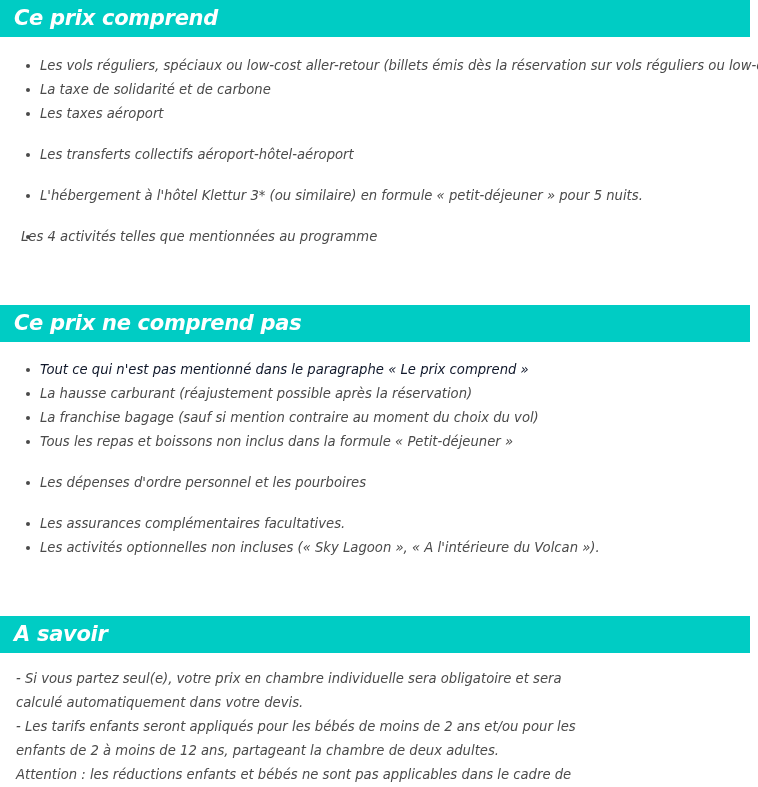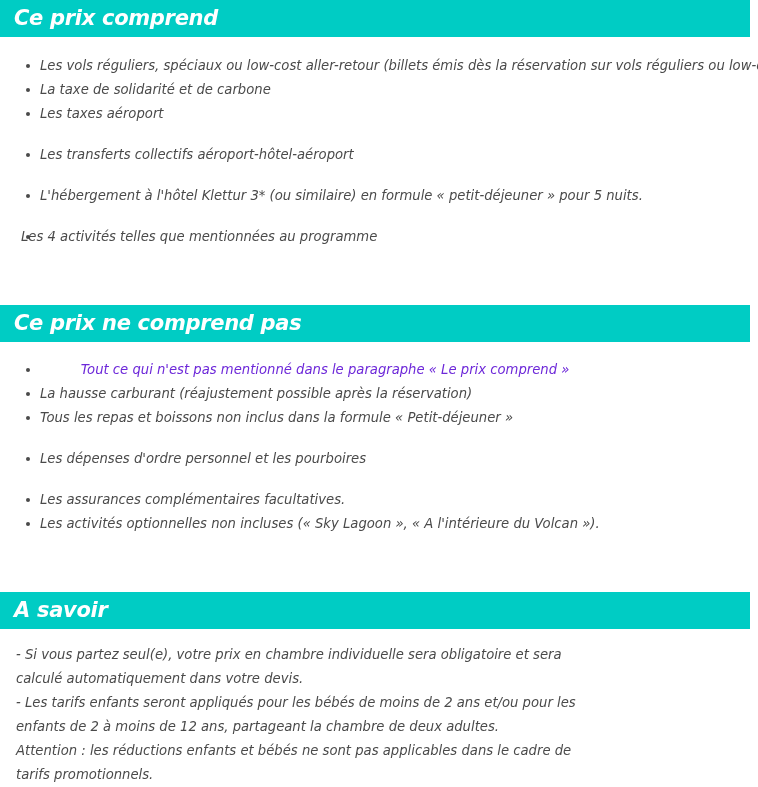--- a/index.html
+++ b/index.html
@@ -139,27 +139,31 @@
   </section>
 
   <div class="spacer-after-1"></div>
 
   <section>
     <div class="band" style="background: rgb(0, 204, 196);">
       <span class="band-title" style="color: rgb(255, 255, 255);">Ce prix ne comprend pas</span>
     </div>
     <div class="sec2-body">
       <ul class="bullets">
-        <li class="gap-first" style="color: #6d28d9; text-align: center;">
+        <li class="gap-first" style="color: #0f172a;">
           <span class="dot" style="background: rgb(74, 74, 74);"></span>
           <span>Tout ce qui n'est pas mentionné dans le paragraphe « Le prix comprend »</span>
         </li>
         <li class="gap-tight" style="color: rgb(74, 74, 74);">
           <span class="dot" style="background: rgb(74, 74, 74);"></span>
           <span>La hausse carburant (réajustement possible après la réservation)</span>
+        </li>
+        <li class="gap-tight" style="color: rgb(74, 74, 74);">
+          <span class="dot" style="background: rgb(74, 74, 74);"></span>
+          <span>La franchise bagage (sauf si mention contraire au moment du choix du vol)</span>
         </li>
         <li class="gap-tight" style="color: rgb(74, 74, 74);">
           <span class="dot" style="background: rgb(74, 74, 74);"></span>
           <span>Tous les repas et boissons non inclus dans la formule « Petit-déjeuner »</span>
         </li>
         <li class="gap-wide" style="color: rgb(74, 74, 74);">
           <span class="dot" style="background: rgb(74, 74, 74);"></span>
           <span>Les dépenses d'ordre personnel et les pourboires</span>
         </li>
         <li class="gap-wide" style="color: rgb(74, 74, 74);">

